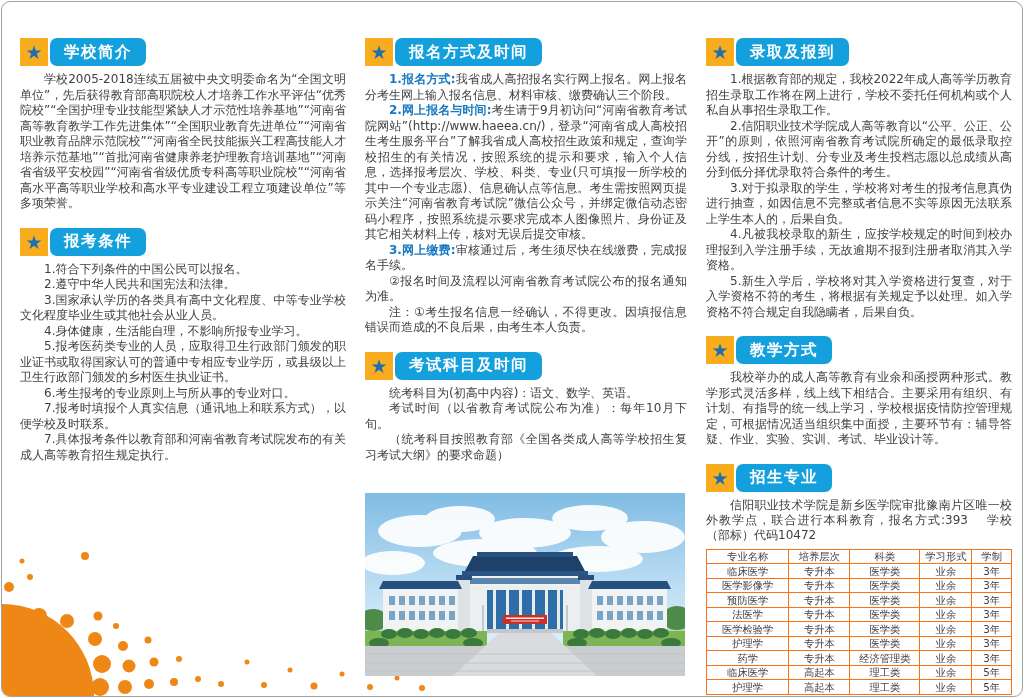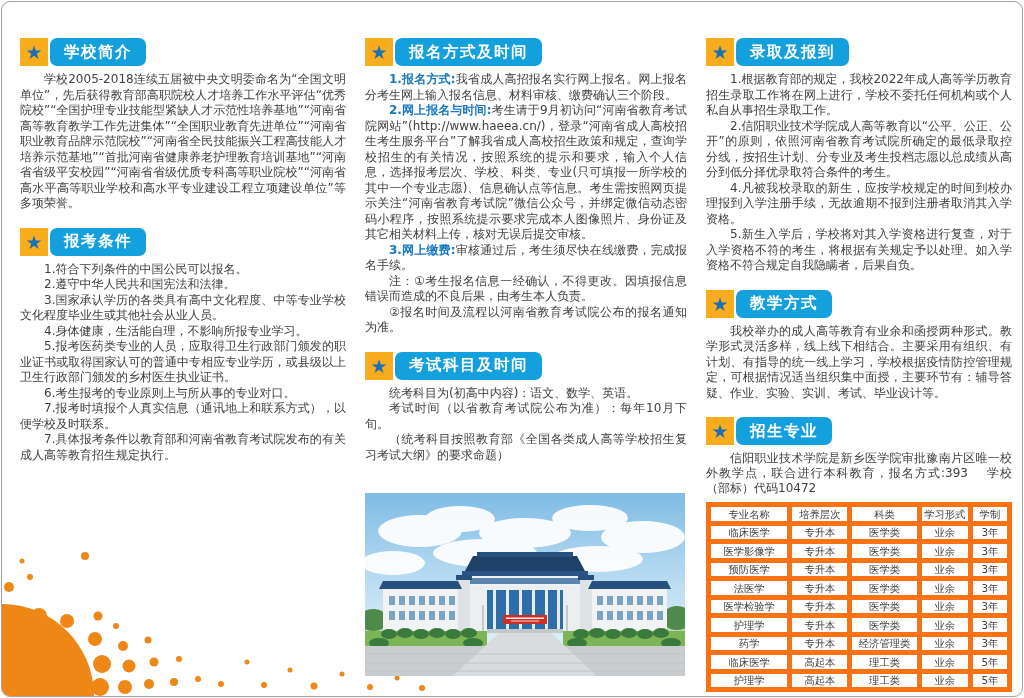--- a/index.html
+++ b/index.html
@@ -34,21 +34,21 @@
     margin:0;color:#3f3f3f;font-size:12px;line-height:15.5px;
     text-align:justify;text-indent:2em;word-break:break-all;
   }
   .lead{color:#1778c0;font-weight:bold;}
 
   .photo{display:block;margin-top:30px;}
 
   .intro{line-height:15px;}
   .spec-table{width:100%;border-collapse:collapse;margin-top:6px;table-layout:fixed;}
   .spec-table th,.spec-table td{
-    border:5px solid #f97316;color:#3f3f3f;font-weight:normal;
+    border:1px solid #f97316;color:#3f3f3f;font-weight:normal;
     font-size:10.3px;line-height:12.5px;padding:0.5px 1px;text-align:center;
     white-space:nowrap;overflow:hidden;
   }
 
   .sunburst{position:absolute;left:0;bottom:0;z-index:0;pointer-events:none;}
 </style>
 </head>
 <body>
 
 <div class="page">
@@ -122,22 +122,22 @@
     <div class="col col-mid">
       <div class="sec-header">
         <span class="star-badge">
             <span>★</span>
           </span>
         <span class="sec-title">报名方式及时间</span>
       </div>
       <p class="para"><span class="lead">1.报名方式:</span><span>我省成人高招报名实行网上报名。网上报名分考生网上输入报名信息、材料审核、缴费确认三个阶段。</span></p>
       <p class="para"><span class="lead">2.网上报名与时间:</span><span>考生请于9月初访问“河南省教育考试院网站”(http://www.haeea.cn/)，登录“河南省成人高校招生考生服务平台”了解我省成人高校招生政策和规定，查询学校招生的有关情况，按照系统的提示和要求，输入个人信息，选择报考层次、学校、科类、专业(只可填报一所学校的其中一个专业志愿)、信息确认点等信息。考生需按照网页提示关注“河南省教育考试院”微信公众号，并绑定微信动态密码小程序，按照系统提示要求完成本人图像照片、身份证及其它相关材料上传，核对无误后提交审核。</span></p>
       <p class="para"><span class="lead">3.网上缴费:</span><span>审核通过后，考生须尽快在线缴费，完成报名手续。</span></p>
+      <p class="para">②报名时间及流程以河南省教育考试院公布的报名通知为准。</p>
       <p class="para">注：①考生报名信息一经确认，不得更改。因填报信息错误而造成的不良后果，由考生本人负责。</p>
-      <p class="para">②报名时间及流程以河南省教育考试院公布的报名通知为准。</p>
 
       <div class="sec-header mt">
         <span class="star-badge">
             <span>★</span>
           </span>
         <span class="sec-title">考试科目及时间</span>
       </div>
       <p class="para">统考科目为(初高中内容)：语文、数学、英语。</p>
       <p class="para">考试时间（以省教育考试院公布为准）：每年10月下旬。</p>
       <p class="para">（统考科目按照教育部《全国各类成人高等学校招生复习考试大纲》的要求命题）</p>
@@ -257,20 +257,21 @@
 
     <div class="col col-right">
       <div class="sec-header">
         <span class="star-badge">
             <span>★</span>
           </span>
         <span class="sec-title">录取及报到</span>
       </div>
       <p class="para">1.根据教育部的规定，我校2022年成人高等学历教育招生录取工作将在网上进行，学校不委托任何机构或个人私自从事招生录取工作。</p>
       <p class="para">2.信阳职业技术学院成人高等教育以“公平、公正、公开”的原则，依照河南省教育考试院所确定的最低录取控分线，按招生计划、分专业及考生投档志愿以总成绩从高分到低分择优录取符合条件的考生。</p>
+      <p class="para">3.对于拟录取的学生，学校将对考生的报考信息真伪进行抽查，如因信息不完整或者信息不实等原因无法联系上学生本人的，后果自负。</p>
       <p class="para">4.凡被我校录取的新生，应按学校规定的时间到校办理报到入学注册手续，无故逾期不报到注册者取消其入学资格。</p>
       <p class="para">5.新生入学后，学校将对其入学资格进行复查，对于入学资格不符的考生，将根据有关规定予以处理。如入学资格不符合规定自我隐瞒者，后果自负。</p>
 
       <div class="sec-header mt">
         <span class="star-badge">
             <span>★</span>
           </span>
         <span class="sec-title">教学方式</span>
       </div>
       <p class="para">我校举办的成人高等教育有业余和函授两种形式。教学形式灵活多样，线上线下相结合。主要采用有组织、有计划、有指导的统一线上学习，学校根据疫情防控管理规定，可根据情况适当组织集中面授，主要环节有：辅导答疑、作业、实验、实训、考试、毕业设计等。</p>

